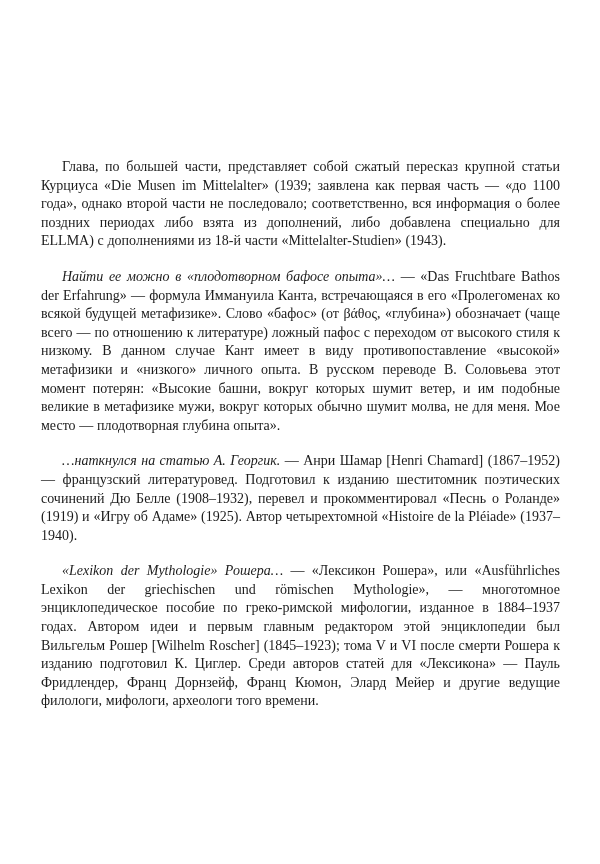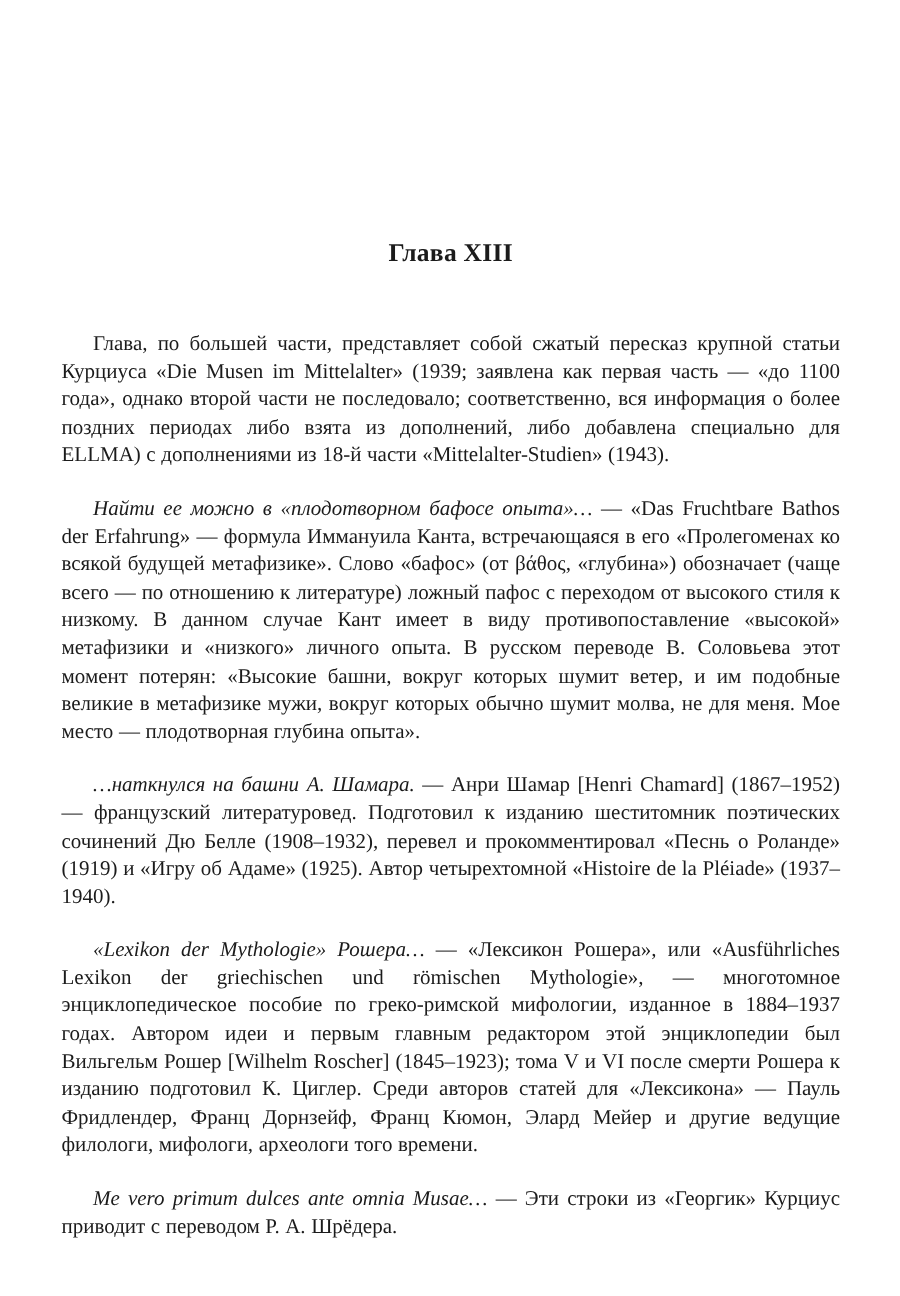--- a/index.html
+++ b/index.html
@@ -40,29 +40,27 @@
     word-spacing: 0.2px;
   }
   .para em {
   }
 </style>
 </head>
 <body>
 
 <div class="page">
 
-  <h1 class="chapter-title">Глава XIII</h1>
 
   <div class="body-text">
 
     <p class="para"><em></em><span>Глава, по большей части, представляет собой сжатый пересказ крупной статьи Курциуса «Die Musen im Mittelalter» (1939; заявлена как первая часть — «до 1100 года», однако второй части не последовало; соответственно, вся информация о более поздних периодах либо взята из дополнений, либо добавлена специально для ELLMA) с дополнениями из 18-й части «Mittelalter-Studien» (1943).</span></p>
 
     <p class="para"><em>Найти ее можно в «плодотворном бафосе опыта»…</em><span> — «Das Fruchtbare Bathos der Erfahrung» — формула Иммануила Канта, встречающаяся в его «Пролегоменах ко всякой будущей метафизике». Слово «бафос» (от βάθος, «глубина») обозначает (чаще всего — по отношению к литературе) ложный пафос с переходом от высокого стиля к низкому. В данном случае Кант имеет в виду противопоставление «высокой» метафизики и «низкого» личного опыта. В русском переводе В. Соловьева этот момент потерян: «Высокие башни, вокруг которых шумит ветер, и им подобные великие в метафизике мужи, вокруг которых обычно шумит молва, не для меня. Мое место — плодотворная глубина опыта».</span></p>
 
-    <p class="para"><em>…наткнулся на башни А. Шамара.</em><span> — Анри Шамар [Henri Chamard] (1867–1952) — французский литературовед. Подготовил к изданию шеститомник поэтических сочинений Дю Белле (1908–1932), перевел и прокомментировал «Песнь о Роланде» (1919) и «Игру об Адаме» (1925). Автор четырехтомной «Histoire de la Pléiade» (1937–1940).</span></p>
+    <p class="para"><em>…наткнулся на статью А. Георгик.</em><span> — Анри Шамар [Henri Chamard] (1867–1952) — французский литературовед. Подготовил к изданию шеститомник поэтических сочинений Дю Белле (1908–1932), перевел и прокомментировал «Песнь о Роланде» (1919) и «Игру об Адаме» (1925). Автор четырехтомной «Histoire de la Pléiade» (1937–1940).</span></p>
 
     <p class="para"><em>«Lexikon der Mythologie» Рошера…</em><span> — «Лексикон Рошера», или «Ausführliches Lexikon der griechischen und römischen Mythologie», — многотомное энциклопедическое пособие по греко-римской мифологии, изданное в 1884–1937 годах. Автором идеи и первым главным редактором этой энциклопедии был Вильгельм Рошер [Wilhelm Roscher] (1845–1923); тома V и VI после смерти Рошера к изданию подготовил К. Циглер. Среди авторов статей для «Лексикона» — Пауль Фридлендер, Франц Дорнзейф, Франц Кюмон, Элард Мейер и другие ведущие филологи, мифологи, археологи того времени.</span></p>
 
-    <p class="para"><em>Me vero primum dulces ante omnia Musae…</em><span> — Эти строки из «Георгик» Курциус приводит с переводом Р. А. Шрёдера.</span></p>
 
   </div>
 
 </div>
 
 </body></html>

